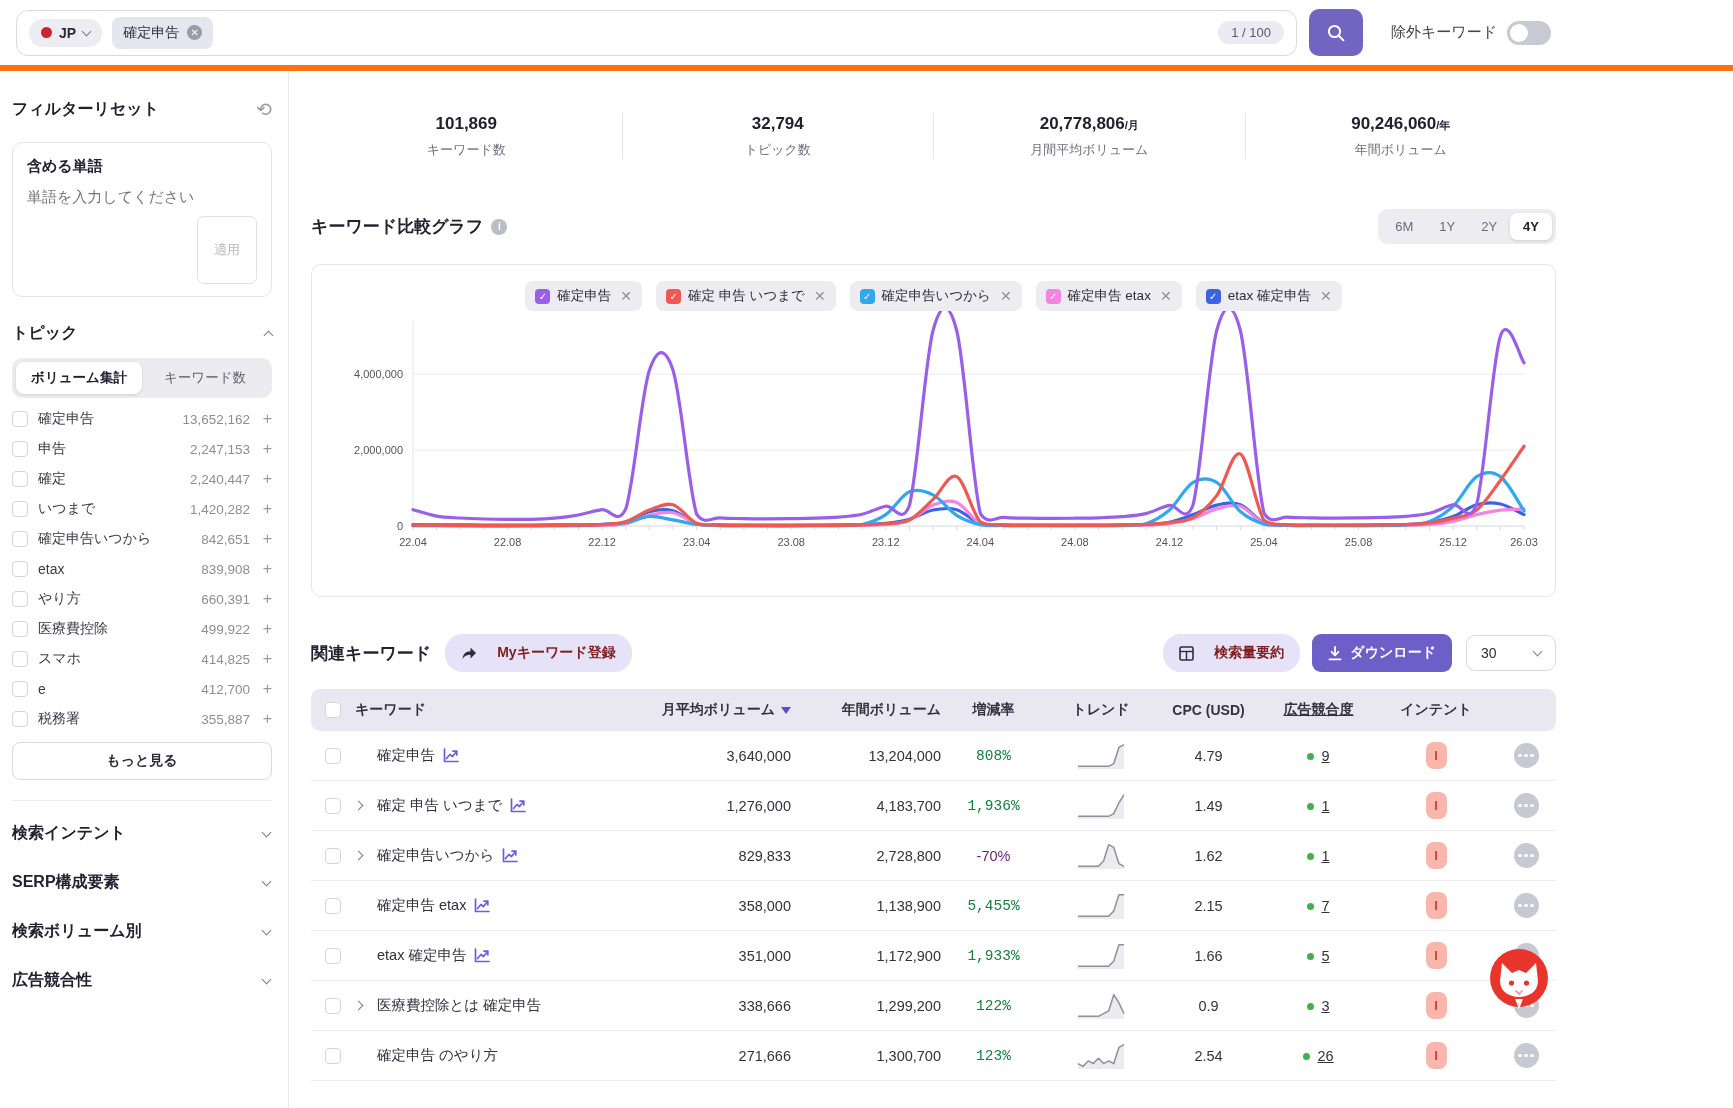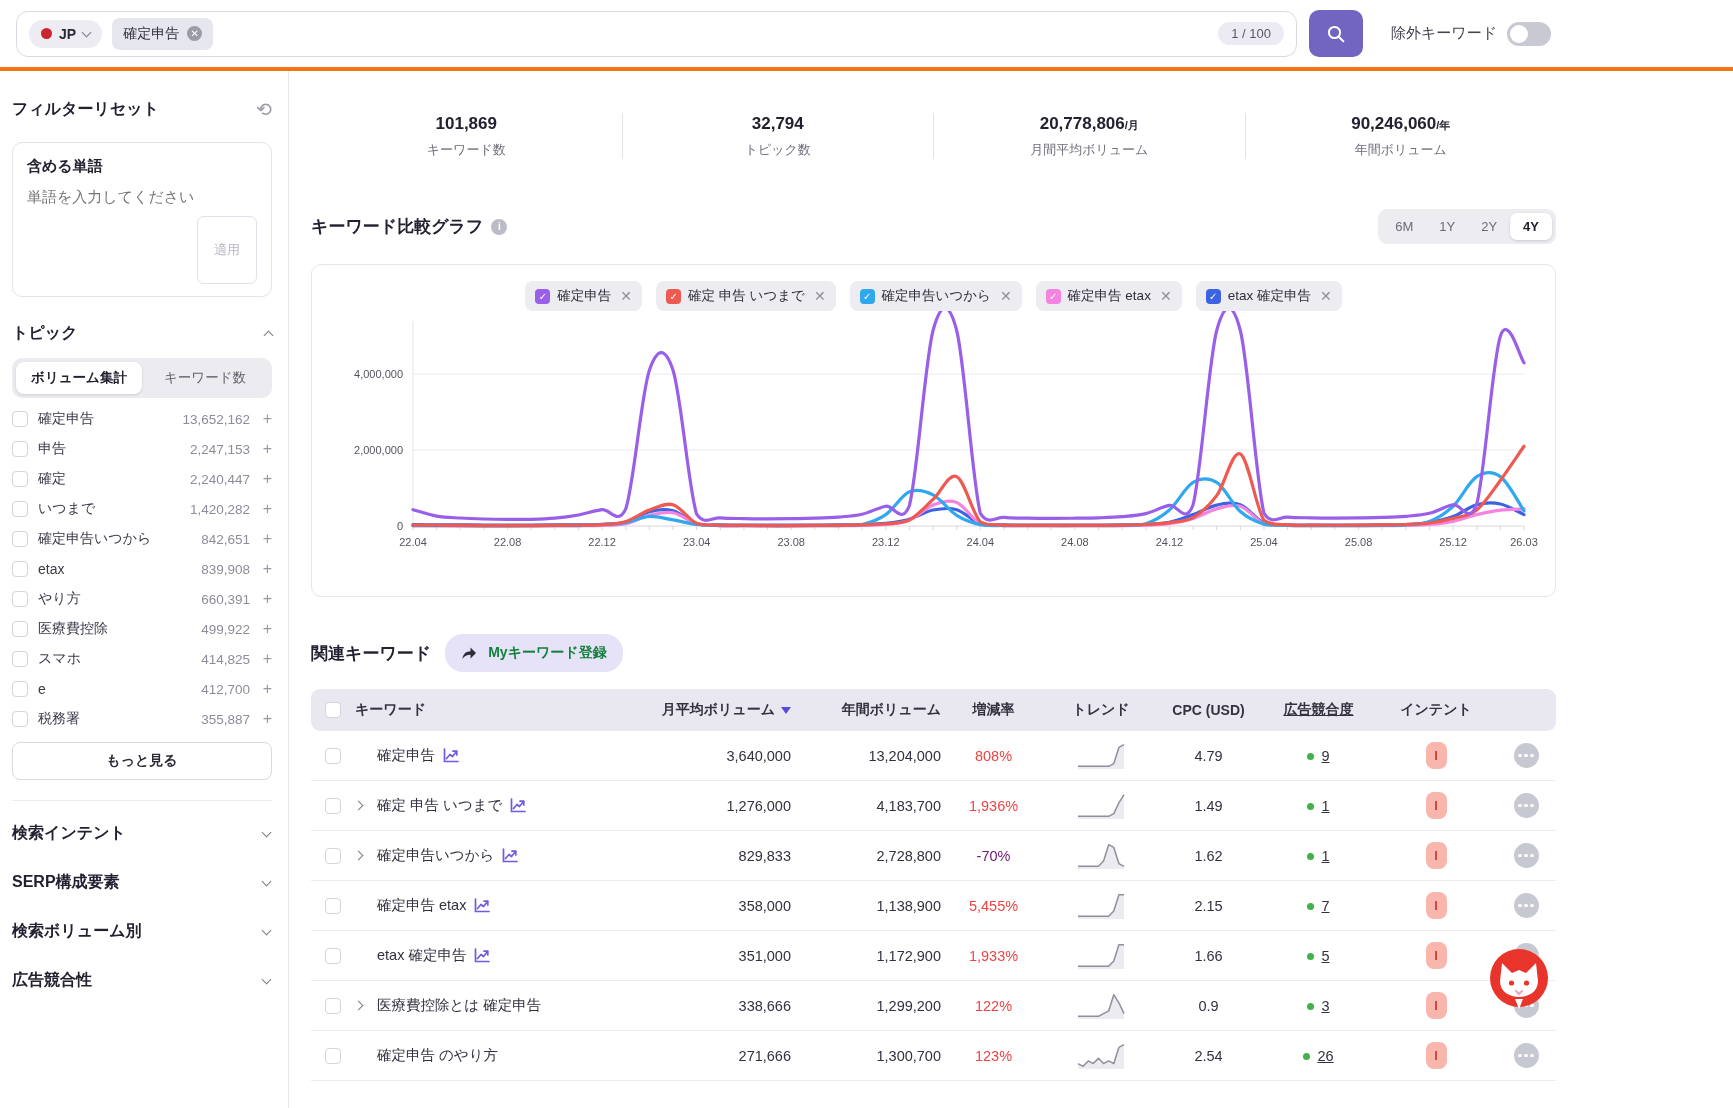--- a/index.html
+++ b/index.html
@@ -1,21 +1,21 @@
 <!DOCTYPE html>
 <html><head>
 <meta charset="utf-8">
 <style>
   * { box-sizing: border-box; margin: 0; padding: 0; }
   html,body { width:1733px; height:1108px; overflow:hidden; background:#fff;
     font-family:"Liberation Sans","DejaVu Sans",sans-serif; color:#2b2936; }
 
   
   .topbar { height:71px; display:flex; align-items:center; gap:12px;
-    padding:0 182px 0 16px; border-bottom:4px solid #f97316; background:#fff; }
+    padding:0 182px 0 16px; border-bottom:6px solid #f97316; background:#fff; }
   .search-field { flex:1; height:46px; border:1px solid #d9d9e3; border-radius:12px;
     display:flex; align-items:center; gap:10px; padding:0 12px; background:#fff; }
   .chip-country { display:flex; align-items:center; gap:7px; background:#ececf2;
     border-radius:16px; padding:6px 12px; cursor:pointer; }
   .flag-dot { width:11px; height:11px; border-radius:50%; background:#c9242f; }
   .chip-country b { font-size:14px; color:#2b2936; }
   .chev { width:7px; height:7px; border-right:1.8px solid #7c7c8a; border-bottom:1.8px solid #7c7c8a; display:inline-block; }
   .chev.down { transform:rotate(45deg); margin-top:-3px; }
   .chev.up { transform:rotate(-135deg); margin-top:4px; }
   .chev.right { transform:rotate(-45deg); }
@@ -82,22 +82,22 @@
     padding:16px 16px 10px; height:333px; }
   .legend-row { display:flex; justify-content:center; gap:14px; }
   .legend-chip { display:flex; align-items:center; gap:7px; background:#ececf1; border-radius:8px;
     padding:6px 10px; font-size:13.5px; color:#2f2d3a; }
   .legend-chip .lcb { width:15px; height:15px; border-radius:4px; color:#fff; font-size:10px; line-height:15px; text-align:center; }
   .legend-chip .lx { color:#8f8f9b; font-size:14px; cursor:pointer; margin-left:2px; }
 
   
   .related-row { margin-top:37px; width:1245px; display:flex; align-items:center; }
   .related-row h3 { font-size:17px; font-weight:bold; color:#232130; }
-  .btn-light { display:flex; align-items:center; gap:11px; background:#e6e2f7; border:none; border-radius:18px;
-    padding:10px 16px; font-size:14px; font-weight:bold; color:#15803d; cursor:pointer; }
+  .btn-light { display:flex; align-items:center; gap:20px; background:#e6e2f7; border:none; border-radius:18px;
+    padding:10px 16px; font-size:14px; font-weight:bold; color:#7f1d1d; cursor:pointer; }
   .btn-register { margin-left:14px; }
   .btn-purple { display:flex; align-items:center; gap:8px; background:#6c5fc7; border:none; border-radius:9px;
     padding:10px 16px; font-size:14px; font-weight:bold; color:#fff; cursor:pointer; margin-left:12px; }
   .right-tools { margin-left:auto; display:flex; align-items:center; }
   .page-size { margin-left:14px; border:1px solid #d9d9e3; border-radius:9px; background:#fff;
     padding:9px 14px; display:flex; align-items:center; gap:18px; font-size:14px; color:#2f2d3a; cursor:pointer; width:90px; justify-content:space-between;}
 
   
   .table { margin-top:17px; width:1245px; }
   .thead { display:flex; align-items:center; background:#e9e7f0; border-radius:9px; height:42px;
@@ -108,21 +108,21 @@
   .c-monthly { width:145px; flex:none; text-align:right; }
   .c-yearly { width:150px; flex:none; text-align:right; }
   .c-change { width:105px; flex:none; text-align:center; }
   .c-trend { width:110px; flex:none; display:flex; justify-content:center; }
   .c-cpc { width:105px; flex:none; text-align:center; }
   .c-comp { width:115px; flex:none; text-align:center;text-decoration:underline; }
   .c-intent { width:120px; flex:none; display:flex; justify-content:center; }
   .c-menu { width:60px; flex:none; display:flex; justify-content:center; }
   .sort-tri { display:inline-block; width:0; height:0; border-left:5px solid transparent; border-right:5px solid transparent;
     border-top:7px solid #5a4cdb; margin-left:6px; vertical-align:middle; }
-  .pct-blue { color:#ef4444; } .pct-red { color:#701a75; }
+  .pct-blue { color:#15803d;font-family:Liberation Mono, monospace; } .pct-red { color:#701a75; }
   .comp-dot { display:inline-block; width:7px; height:7px; border-radius:50%; background:#42b14a; margin-right:7px; vertical-align:1px; }
   .intent-badge { width:21px; height:27px; border-radius:8px; background:#f8b6ad; color:#cb4437;
     font-size:13px; font-weight:bold; display:flex; align-items:center; justify-content:center; }
   .menu-btn { width:25px; height:25px; border-radius:50%; background:#c7c9d2; border:none; cursor:pointer;
     display:flex; align-items:center; justify-content:center; gap:2.5px; }
   .menu-btn i { width:3.5px; height:3.5px; border-radius:50%; background:#fff; }
   .row-chev { width:14px; color:#8a8a96; flex:none; display:flex; }
   .row-chev.empty { visibility:hidden; }
   .kw-text { white-space:nowrap; }
 
@@ -410,20 +410,41 @@
     </div>
 
     <div class="related-row">
       <h3>関連キーワード</h3>
       <button class="btn-light btn-register">
         <svg width="16" height="14" viewBox="0 0 16 14">
           <path d="M1.5 13 C2 7.5 5.5 5.5 9.5 5.3 L9.5 1.6 L15 7 L9.5 12.4 L9.5 8.7 C6 8.7 3.3 9.8 1.5 13 Z" fill="#2f2d3a"></path>
         </svg>
         <span>Myキーワード登録</span>
       </button>
+      <div class="right-tools">
+        <button class="btn-light">
+          <svg width="15" height="15" viewBox="0 0 15 15">
+            <rect x="1" y="1" width="13" height="13" rx="1.5" fill="none" stroke="#2f2d3a" stroke-width="1.6"></rect>
+            <line x1="1" y1="5.5" x2="14" y2="5.5" stroke="#2f2d3a" stroke-width="1.4"></line>
+            <line x1="7.5" y1="5.5" x2="7.5" y2="14" stroke="#2f2d3a" stroke-width="1.4"></line>
+          </svg>
+          <span>検索量要約</span>
+        </button>
+        <button class="btn-purple">
+          <svg width="14" height="15" viewBox="0 0 14 15">
+            <path d="M7 1 L7 9 M3.6 5.8 L7 9.3 L10.4 5.8" fill="none" stroke="#fff" stroke-width="1.8" stroke-linecap="round" stroke-linejoin="round"></path>
+            <line x1="1.5" y1="13.4" x2="12.5" y2="13.4" stroke="#fff" stroke-width="1.8" stroke-linecap="round"></line>
+          </svg>
+          <span>ダウンロード</span>
+        </button>
+        <div class="page-size">
+          <span>30</span>
+          <i class="chev down"></i>
+        </div>
+      </div>
     </div>
 
     <div class="table">
       <div class="thead" id="table-head">
           <div class="c-check">
             <span class="cb"></span>
           </div>
           <div class="c-kw">キーワード</div>
           <div class="c-monthly">月平均ボリューム<span class="sort-tri"></span></div>
           <div class="c-yearly">年間ボリューム</div>

